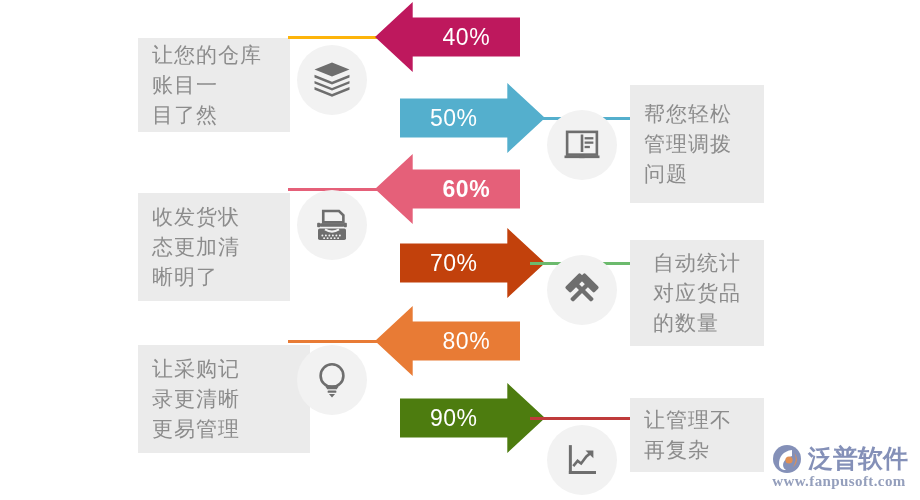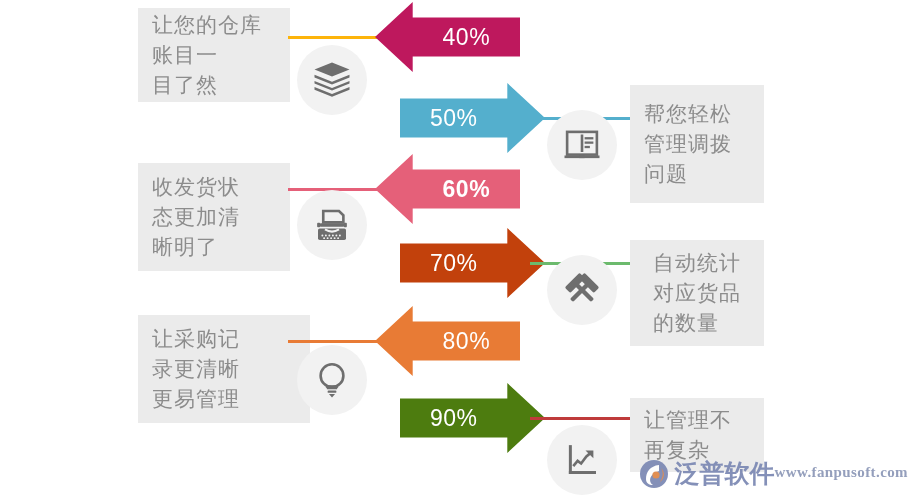--- a/index.html
+++ b/index.html
@@ -26,21 +26,21 @@
     color: #8c8c8c;
     font-size: 21px;
     line-height: 30px;
     letter-spacing: 1px;
     padding: 8px 14px;
     box-sizing: border-box;
     white-space: pre-line;
     display: flex;
     align-items: center;
   }
-  .card.left  { text-align: left; }
+  .card.left  { text-align: left; margin-top: 30px; }
   .card.right { text-align: left; }
 
   
   .connector {
     position: absolute;
     height: 3px;
   }
 
   
   .arrow {
@@ -75,21 +75,21 @@
     justify-content: center;
   }
   .icon-circle svg { display: block; }
 
   
   #logo {
     position: absolute;
     right: 12px;
     bottom: 10px;
     display: flex;
-    flex-direction: row;
+    flex-direction: column;
     align-items: center;
     opacity: 0.95;
   }
   #logo .logo-row {
     display: flex;
     align-items: center;
     gap: 4px;
   }
   #logo .logo-mark { display: block; }
   #logo .logo-word {

